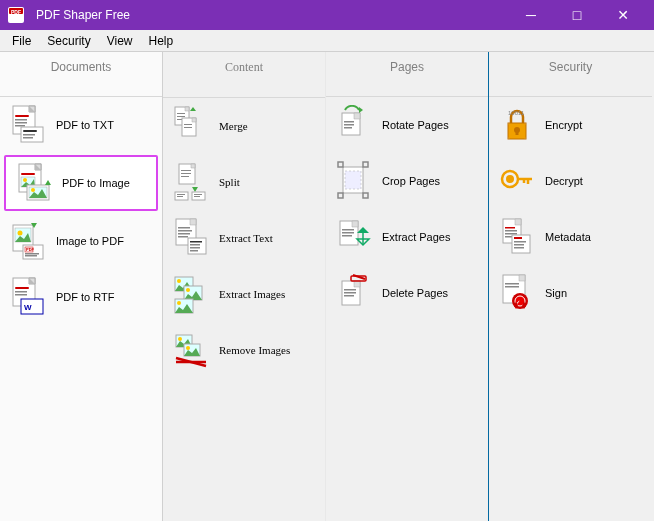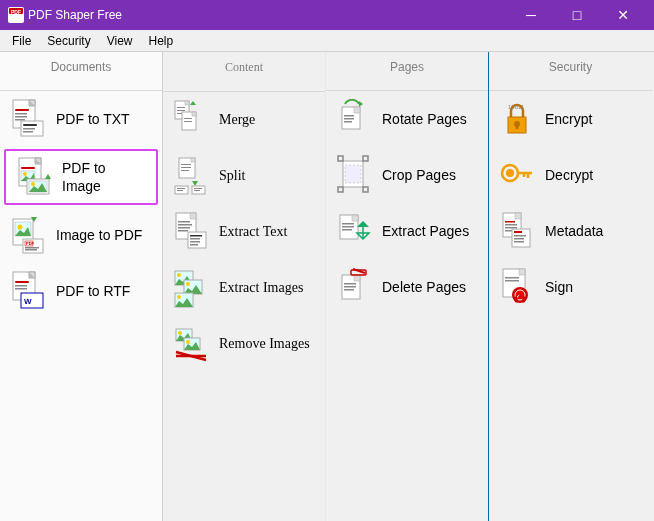--- a/index.html
+++ b/index.html
@@ -9,21 +9,21 @@
     .title-bar {
       background: #7b2fb5;
       color: white;
       height: 30px;
       display: flex;
       align-items: center;
       justify-content: space-between;
       padding: 0 8px;
       user-select: none;
     }
-    .title-bar-left { display: flex; align-items: center; gap: 4px; }
+    .title-bar-left { display: flex; align-items: center; gap: 12px; }
     .title-bar-icon { width: 16px; height: 16px; background: #fff; border-radius: 2px; display: flex; align-items: center; justify-content: center; font-size: 9px; color: #7b2fb5; font-weight: bold; }
     .title-bar-title { font-size: 12px; }
     .title-bar-controls { display: flex; gap: 0; }
     .tb-btn { width: 46px; height: 30px; display: flex; align-items: center; justify-content: center; cursor: pointer; font-size: 14px; color: white; }
 
     
     .menu-bar {
       background: #f0f0f0;
       height: 22px;
       display: flex;
@@ -39,21 +39,21 @@
     }
 
     
     .main { display: flex; height: calc(521px - 52px); }
 
     
     .col-header {
       color: #808080;
       font-size: 12px;
       text-align: center;
-      padding: 8px 0 16px 0;
+      padding: 8px 0 22px 0;
       border-bottom: 1px solid #d8d8d8;
     }
 
     
     .columns {
       display: flex;
       flex: 1;
     }
 
     .column {
@@ -87,21 +87,21 @@
     .item-icon {
       width: 36px;
       height: 40px;
       flex-shrink: 0;
       display: flex;
       align-items: center;
       justify-content: center;
     }
 
     .item-label {
-      font-size: 14px;
+      font-size: 11px;
       color: #000;
       line-height: 1.3;
       word-break: break-word;
     }
   </style>
 </head>
 <body>
 
 <div class="title-bar">
   <div class="title-bar-left">

